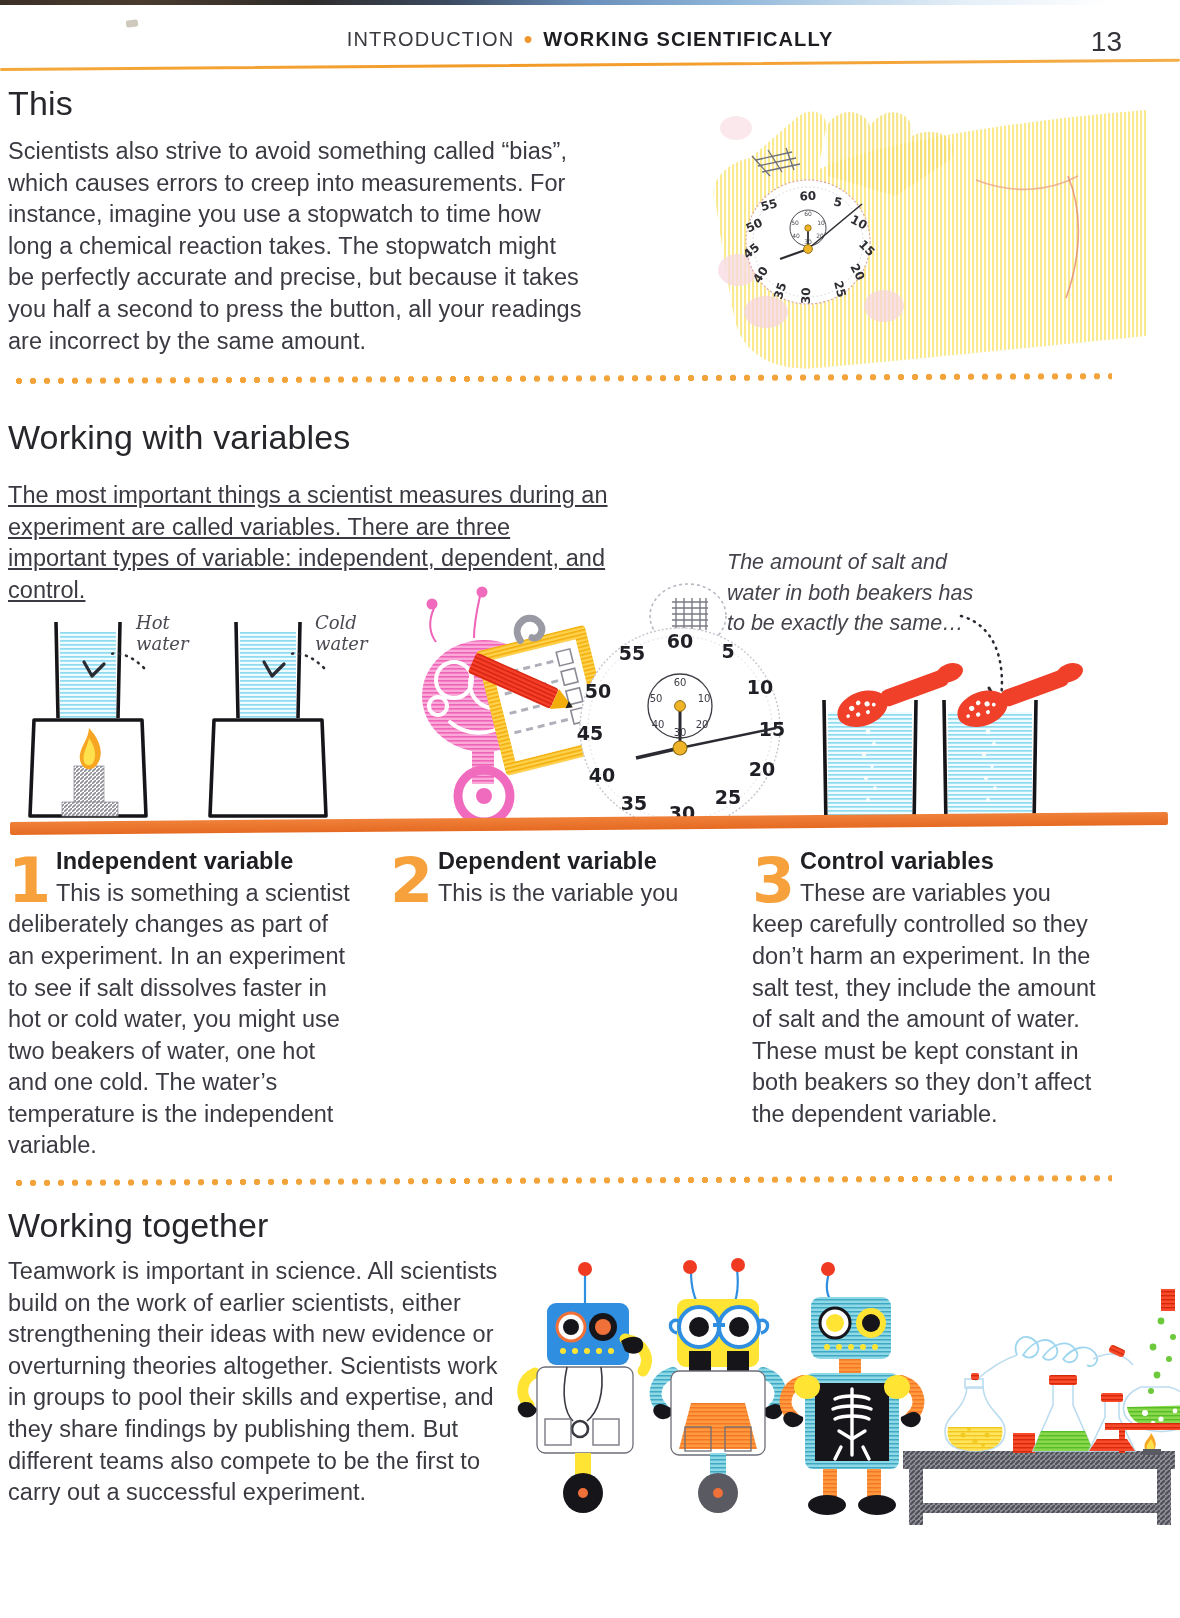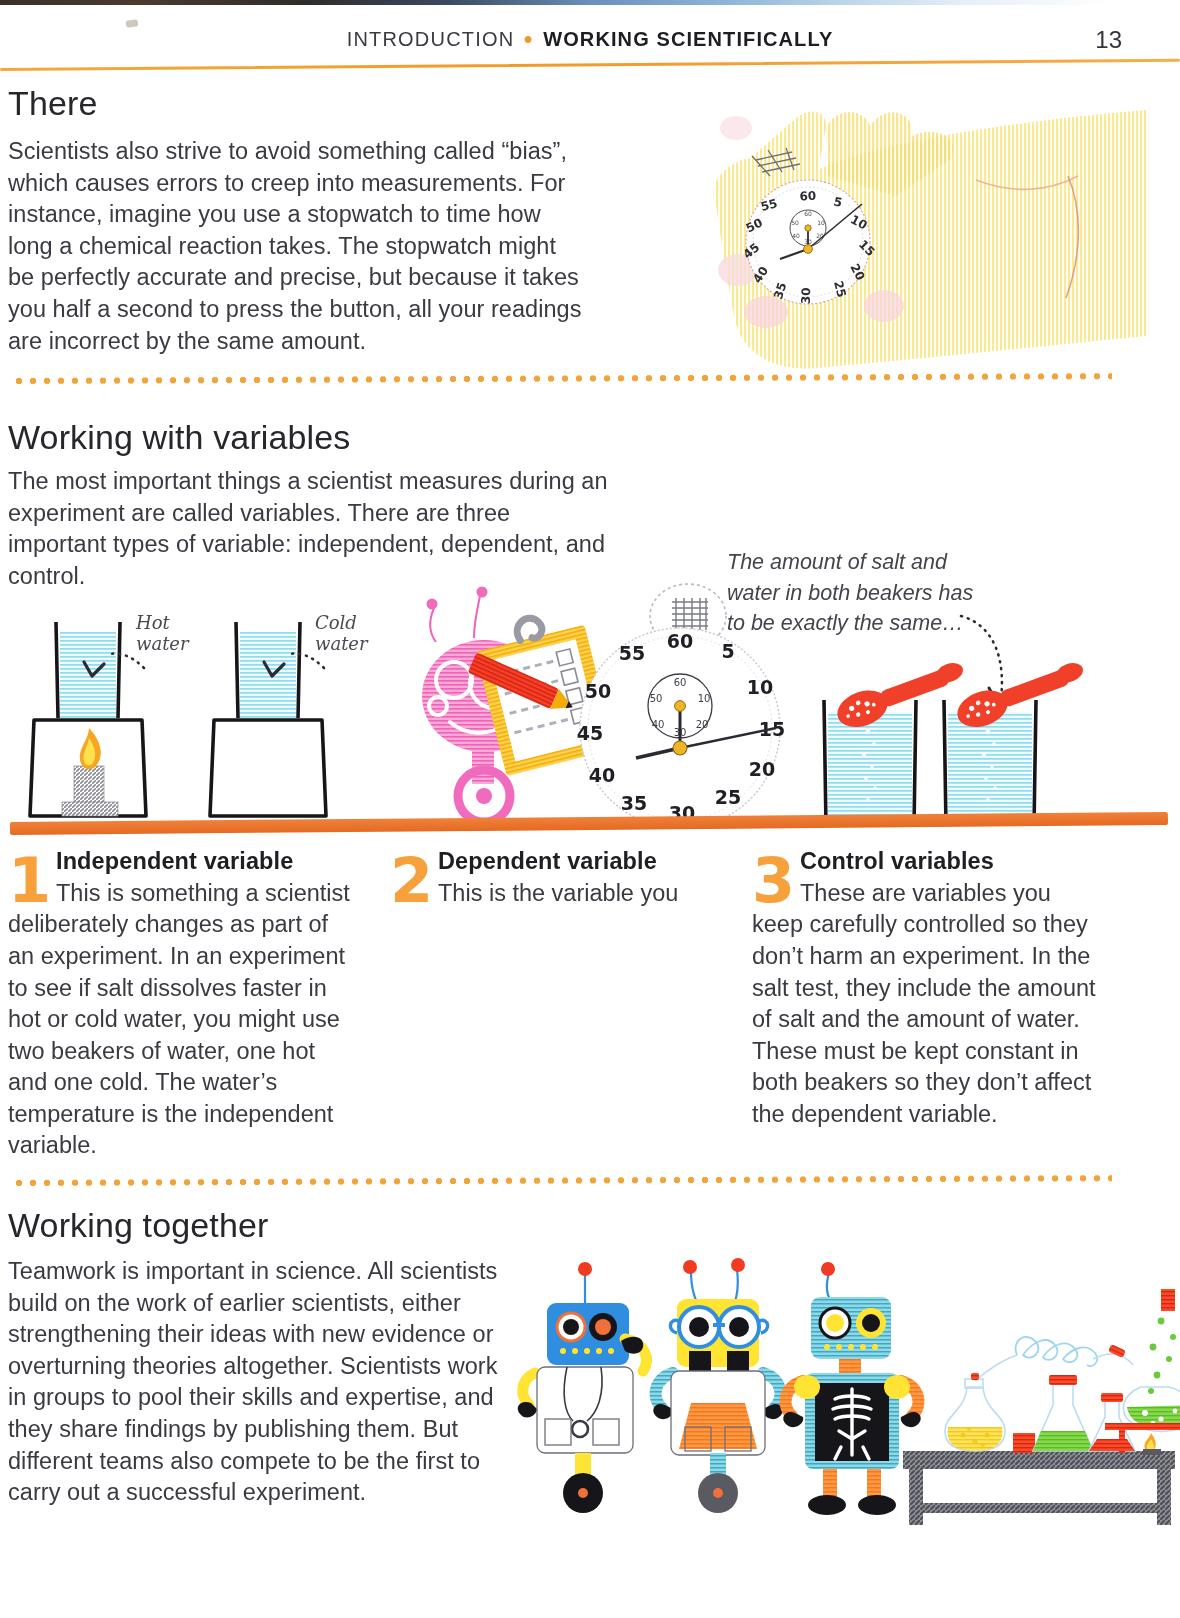--- a/index.html
+++ b/index.html
@@ -17,21 +17,21 @@
     opacity:.92;}
   .scan-speck{position:absolute;left:126px;top:20px;width:12px;height:7px;
     background:#a79a86;opacity:.55;border-radius:2px;transform:rotate(-8deg);}
 
   
   .runhead{position:absolute;left:0;top:28px;width:1180px;text-align:center;}
   .runhead-inner{display:inline-block;letter-spacing:.06em;font-size:20px;}
   .rh-intro{color:#3a3a40;font-weight:400;}
   .rh-dot{color:#f0962c;font-size:16px;margin:0 9px;vertical-align:2px;}
   .rh-main{color:#1d1d22;font-weight:700;letter-spacing:.055em;margin-top:31px;}
-  .folio{position:absolute;right:58px;top:26px;font-size:24px;color:#33333a;}
+  .folio{position:absolute;right:58px;top:26px;font-size:28px;color:#33333a;}
   .rule-top{position:absolute;left:0;top:62px;width:1180px;height:14px;}
   .rule-top i{position:absolute;left:0;top:6px;width:1180px;height:3px;
     background:linear-gradient(90deg,#f5a93c,#f29a27 45%,#f5ae4a);
     transform:rotate(-.45deg);transform-origin:left center;border-radius:2px;}
 
   
   h2.sec{font-weight:400;font-size:34px;letter-spacing:.004em;color:#26262b;margin:0;line-height:1;}
   p.body{font-size:23.5px;line-height:1.345;color:#3a3a42;margin:0;letter-spacing:.002em;}
 
   
@@ -45,21 +45,21 @@
 
   
   .dots{position:absolute;height:6px;left:12px;width:1100px;
     background-image:radial-gradient(circle,#f2a43b 42%,rgba(0,0,0,0) 44%);
     background-size:14px 6px;background-repeat:repeat-x;}
   .dots.d1{top:378px;transform:rotate(-.25deg);transform-origin:left center;}
   .dots.d2{top:1180px;transform:rotate(-.25deg);transform-origin:left center;}
 
   
   .wwv-h{position:absolute;left:8px;top:420px;text-align:center;}
-  .wwv-p{position:absolute;left:8px;top:466px;width:600px;}
+  .wwv-p{position:absolute;left:8px;top:480px;width:600px;text-decoration:underline;}
 
   
   .band{position:absolute;left:0;top:560px;width:1180px;height:285px;}
   .shelf{position:absolute;left:10px;top:822px;width:1158px;height:13px;
     background:linear-gradient(180deg,#f0813a,#e56a22);
     transform:rotate(-.5deg);transform-origin:left center;border-radius:2px;}
 
   .label-script{font-family:"DejaVu Serif",serif;font-style:italic;font-size:18px;color:#4a4a52;line-height:1.18;}
   .note-script{font-family:Liberation Sans, sans-serif;font-style:italic;font-size:21.5px;color:#44444c;line-height:1.42;}
 
@@ -93,21 +93,21 @@
   <div class="runhead">
     <span class="runhead-inner">
       <span class="rh-intro">INTRODUCTION</span><span class="rh-dot">●</span><span class="rh-main">WORKING SCIENTIFICALLY</span>
     </span>
   </div>
   <div class="folio">13</div>
   <div class="rule-top">
       <i></i>
     </div>
 
-  <h2 class="sec bias-h">There</h2>
+  <h2 class="sec bias-h">This</h2>
   <p class="body bias-p">Scientists also strive to avoid something called “bias”, which causes errors to creep into measurements. For instance, imagine you use a stopwatch to time how long a chemical reaction takes. The stopwatch might be perfectly accurate and precise, but because it takes you half a second to press the button, all your readings are incorrect by the same amount.</p>
 
   <div class="hand-wrap">
     <svg class="hand-shape" width="470" height="290" viewBox="0 0 470 290">
       <defs>
         <pattern id="hatchY" width="4" height="4" patternUnits="userSpaceOnUse">
           <rect width="4" height="4" fill="#fff"></rect>
           <rect width="2.1" height="4" fill="#f9e98f"></rect>
         </pattern>
         <pattern id="hatchYd" width="4" height="4" patternUnits="userSpaceOnUse">

